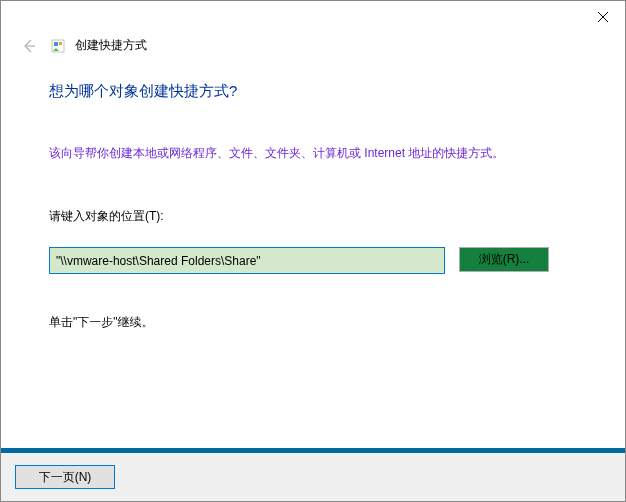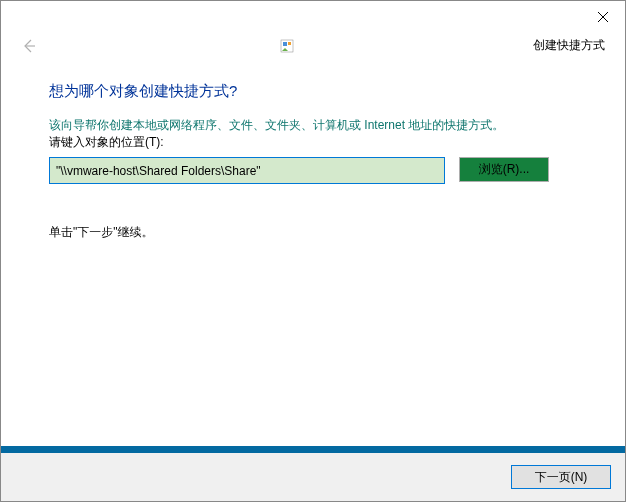--- a/index.html
+++ b/index.html
@@ -44,21 +44,20 @@
     }
     .close-btn svg {
       width: 10px;
       height: 10px;
     }
     .header-row {
       display: flex;
       align-items: center;
       padding: 6px 20px 10px 20px;
       gap: 10px;
-      justify-content: space-between;
     }
     .back-arrow {
       color: #a0a0a0;
       display: flex;
       align-items: center;
     }
     .back-arrow svg {
       width: 16px;
       height: 16px;
     }
@@ -72,33 +71,34 @@
       font-size: 12px;
       color: #000;
     }
     .content {
       flex: 1;
       padding: 18px 48px 0 48px;
     }
     .heading {
       font-size: 15px;
       color: #003399;
-      margin-bottom: 16px;
+      margin-bottom: 44px;
       font-weight: normal;
     }
     .description {
       font-size: 12px;
-      color: #0f766e;
+      color: #6d28d9;
+      margin-bottom: 46px;
     }
     .field-group {
       margin-bottom: 40px;
     }
     .field-label {
       font-size: 12px;
-      margin-bottom: 6px;
+      margin-bottom: 22px;
       display: block;
     }
     .field-row {
       display: flex;
       gap: 14px;
       align-items: flex-start;
     }
     .location-input {
       flex: 0 0 396px;
       height: 27px;
@@ -117,24 +117,24 @@
       border: 1px solid #adadad;
       font-size: 12px;
       cursor: pointer;
       font-family: "Microsoft YaHei", "Segoe UI", sans-serif;
     }
     .continue-text {
       font-size: 12px;
       color: #000;
     }
     .footer {
-      border-top: 7px solid #0369a1;
+      border-top: 5px solid #0369a1;
       padding: 12px 14px;
       display: flex;
-      justify-content: flex-end;
+      justify-content: space-between;
       gap: 8px;
       background: #f0f0f0;
     }
     .footer-btn {
       width: 100px;
       height: 24px;
       background: #e1e1e1;
       border: 1px solid #adadad;
       font-size: 12px;
       cursor: pointer;

